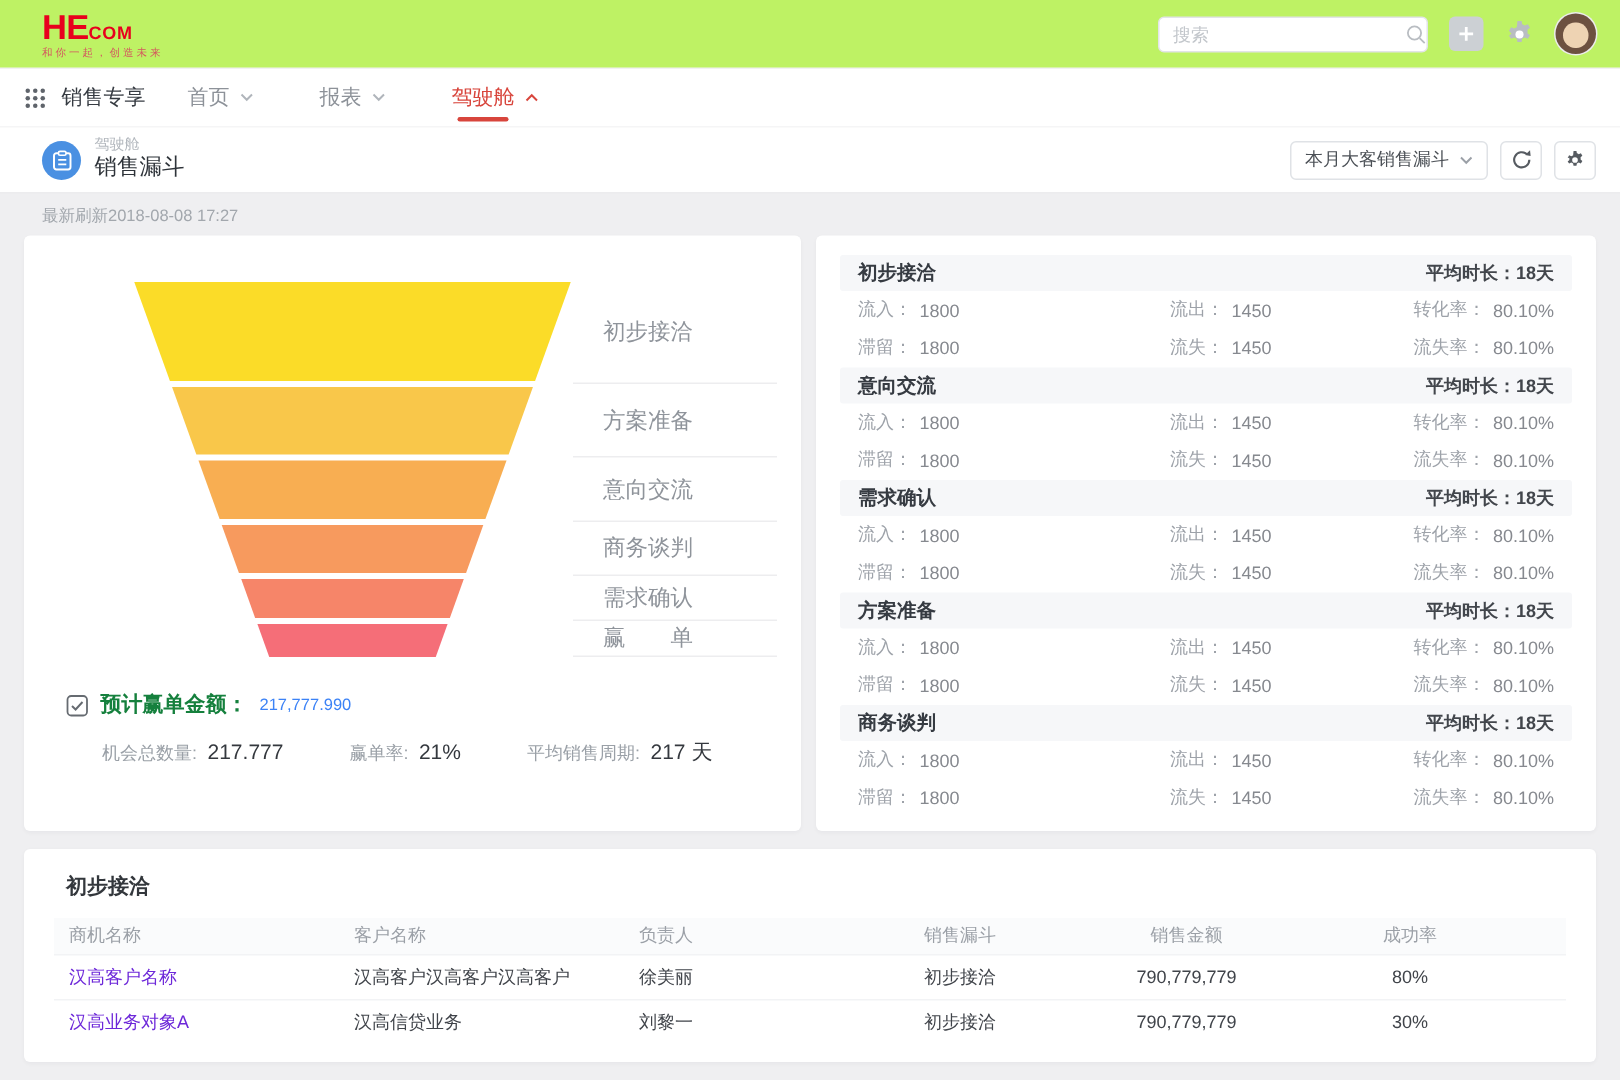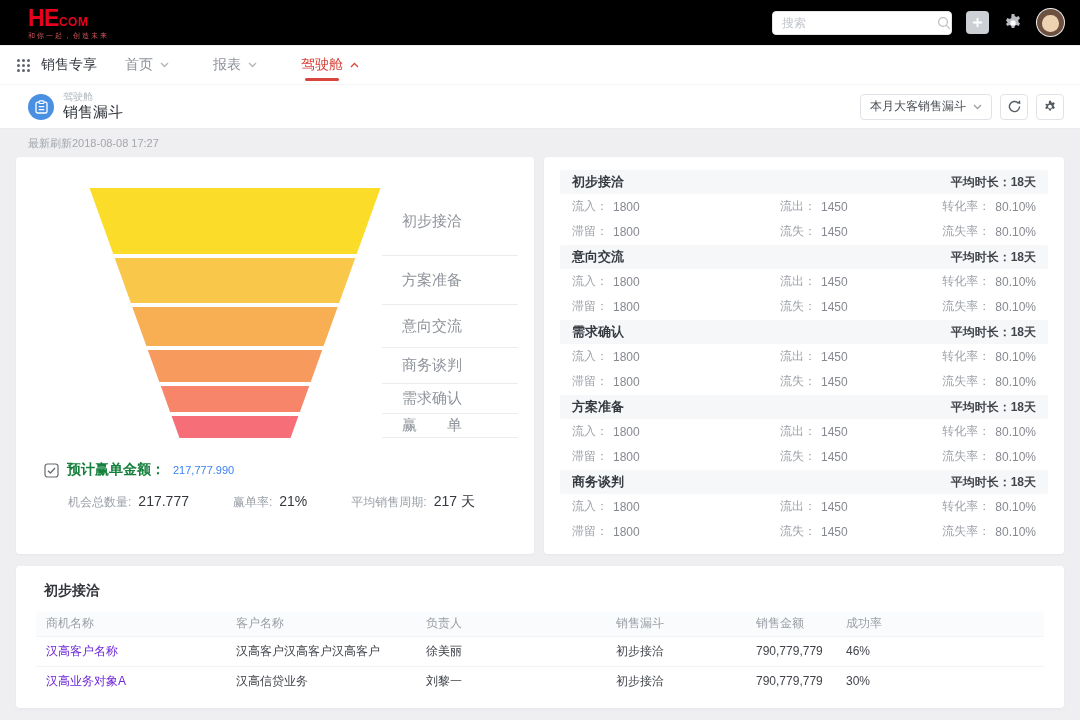--- a/index.html
+++ b/index.html
@@ -1,20 +1,20 @@
 <!DOCTYPE html>
 <html><head>
 <meta charset="utf-8">
 <style>
   * { box-sizing: border-box; margin: 0; padding: 0; }
   html,body { width:1080px; height:720px; overflow:hidden;
     font-family:"Liberation Sans","DejaVu Sans",sans-serif; background:#efeff1; }
 
   
-  .topbar { height:46px; background:#000000; display:flex; align-items:center;
+  .topbar { height:46px; background:#bef264; display:flex; align-items:center;
     padding:0 16px; border-bottom:1px solid #f1f1f3; }
   .logo { margin-left:12px; line-height:1; }
   .logo-line { color:#e8001d; font-weight:800; }
   .logo-main { font-size:23px; letter-spacing:-0.5px; }
   .logo-sub { font-size:12px; letter-spacing:0.5px; }
   .tagline { font-size:7px; color:#d4585e; letter-spacing:2px; margin-top:2px; }
   .topbar-right { margin-left:auto; display:flex; align-items:center; gap:14px; }
   .search-box { width:180px; height:24px; border:1px solid #e2e4e8; border-radius:4px;
     display:flex; align-items:center; padding:0 9px; background:#fff; }
   .search-box input { border:0; outline:0; flex:1; font-size:12px; color:#666; background:transparent; }
@@ -85,21 +85,21 @@
   .pr-label { color:#9da2a9; margin-right:5px; }
   .pr-value { color:#86898f; }
 
   
   .table-card { margin-top:12px; height:142px; padding:14px 20px 0; }
   .table-title { font-size:14px; font-weight:700; color:#33373c; margin:2px 0 12px 8px; }
   table { width:100%; border-collapse:collapse; table-layout:fixed; }
   th { background:#fafbfc; font-weight:400; font-size:12px; color:#9ba0a7; height:24px;
     padding:0 10px; text-align:left; }
   td { font-size:12px; color:#40444a; height:30px; padding:0 10px; border-top:1px solid #f2f3f5; }
-  th.right, td.right { text-align:left;margin-top:15px; }
+  th.right, td.right { text-align:center;margin-top:15px; }
   td.link { color:#6d28d9; cursor:pointer; }
 </style>
 </head>
 <body>
 
 <header class="topbar">
   <div class="logo">
     <div class="logo-line">
       <span class="logo-main">HE</span><span class="logo-sub">COM</span>
     </div>
@@ -457,21 +457,21 @@
             <th class="right">成功率</th>
           </tr>
         </thead>
       <tbody>
           <tr>
             <td class="link">汉高客户名称</td>
             <td>汉高客户汉高客户汉高客户</td>
             <td>徐美丽</td>
             <td>初步接洽</td>
             <td class="right">790,779,779</td>
-            <td class="right">46%</td>
+            <td class="right">80%</td>
           </tr>
           <tr>
             <td class="link">汉高业务对象A</td>
             <td>汉高信贷业务</td>
             <td>刘黎一</td>
             <td>初步接洽</td>
             <td class="right">790,779,779</td>
             <td class="right">30%</td>
           </tr>
         </tbody>

